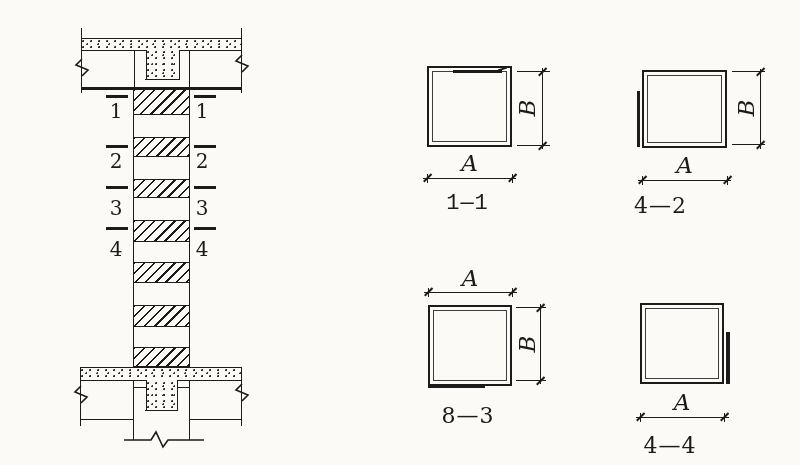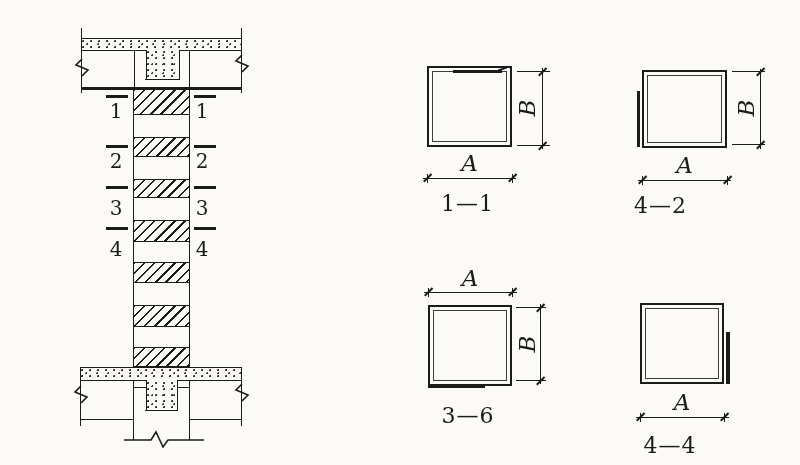--- a/index.html
+++ b/index.html
@@ -131,21 +131,21 @@
     <div class="dtick" style="left:506.5px;top:177px;"></div>
     <div class="dstub" style="left:426.5px;top:173.5px;"></div>
     <div class="dstub" style="left:511.5px;top:173.5px;"></div>
     <div class="letterA" style="left:427px;top:152px;width:85px;">A</div>
     <div class="dimline" style="left:541.5px;top:68px;width:1.3px;height:81px;"></div>
     <div class="dext" style="left:517px;top:70.5px;width:33px;"></div>
     <div class="dext" style="left:517px;top:145.2px;width:33px;"></div>
     <div class="dtick" style="left:536.5px;top:70.5px;"></div>
     <div class="dtick" style="left:536.5px;top:145px;"></div>
     <div class="letterB" style="left:511.5px;top:96px;">B</div>
-    <div class="seclabel" style="left:425px;top:193px;width:85px;">1—1</div>
+    <div class="seclabel" style="left:425px;top:193px;width:85px;font-family:Liberation Mono, monospace;">1—1</div>
   </div>
 
   <div>
     <div class="sq" style="left:642px;top:70px;width:85px;height:78px;">
       <div class="sq-inner"></div>
       <div class="lap" style="left:-7.5px;top:19px;width:3.5px;height:56px;"></div>
     </div>
     <div class="dimline" style="left:638px;top:179.5px;width:93px;height:1.3px;"></div>
     <div class="dtick" style="left:636.5px;top:179px;"></div>
     <div class="dtick" style="left:721.5px;top:179px;"></div>
@@ -171,21 +171,21 @@
     <div class="dtick" style="left:506.5px;top:291px;"></div>
     <div class="dstub" style="left:427.5px;top:287.5px;"></div>
     <div class="dstub" style="left:511.5px;top:287.5px;"></div>
     <div class="letterA" style="left:428px;top:267px;width:84px;">A</div>
     <div class="dimline" style="left:539.5px;top:304px;width:1.3px;height:80px;"></div>
     <div class="dext" style="left:516px;top:306.8px;width:30px;"></div>
     <div class="dext" style="left:516px;top:380px;width:30px;"></div>
     <div class="dtick" style="left:534.5px;top:306.5px;"></div>
     <div class="dtick" style="left:534.5px;top:379.5px;"></div>
     <div class="letterB" style="left:511.5px;top:332px;">B</div>
-    <div class="seclabel" style="left:426px;top:405px;width:84px;">3—6</div>
+    <div class="seclabel" style="left:426px;top:405px;width:84px;">8—3</div>
   </div>
 
   <div>
     <div class="sq" style="left:640px;top:303px;width:84px;height:81px;">
       <div class="sq-inner"></div>
       <div class="lap" style="right:-7.5px;top:26.5px;width:3.5px;height:52px;"></div>
     </div>
     <div class="dimline" style="left:636px;top:416.5px;width:93px;height:1.3px;"></div>
     <div class="dtick" style="left:634.5px;top:416px;"></div>
     <div class="dtick" style="left:718.5px;top:416px;"></div>

